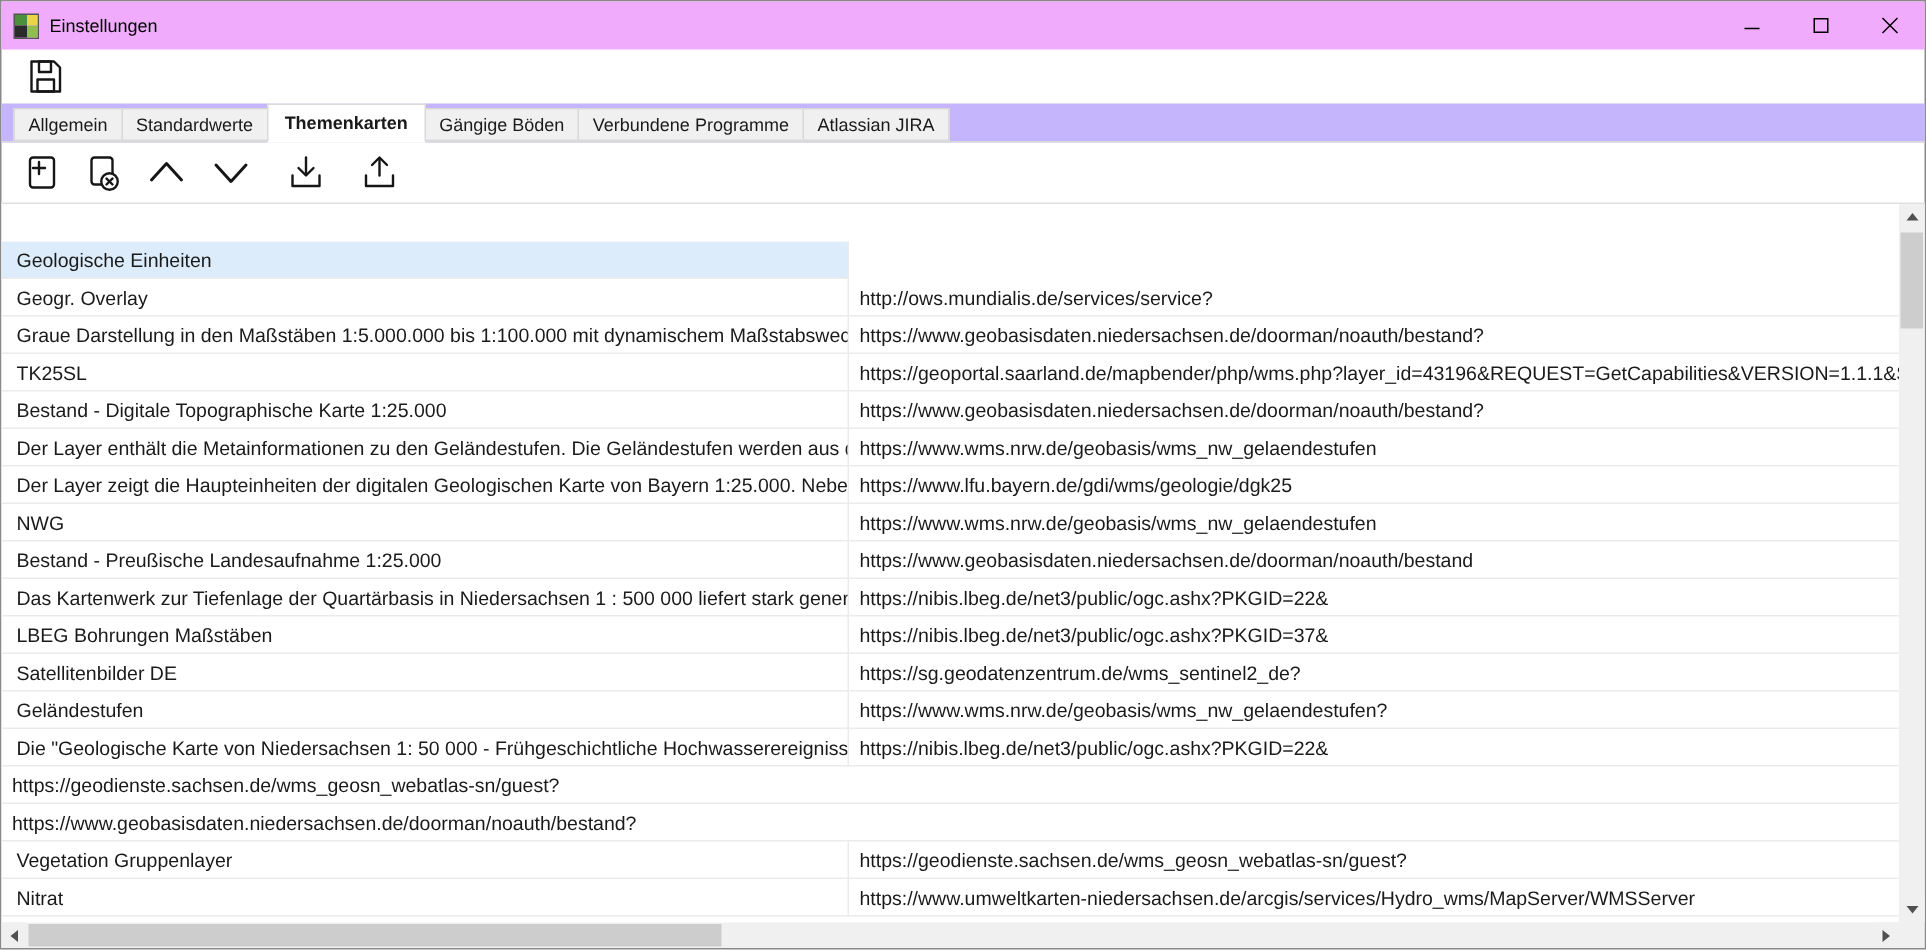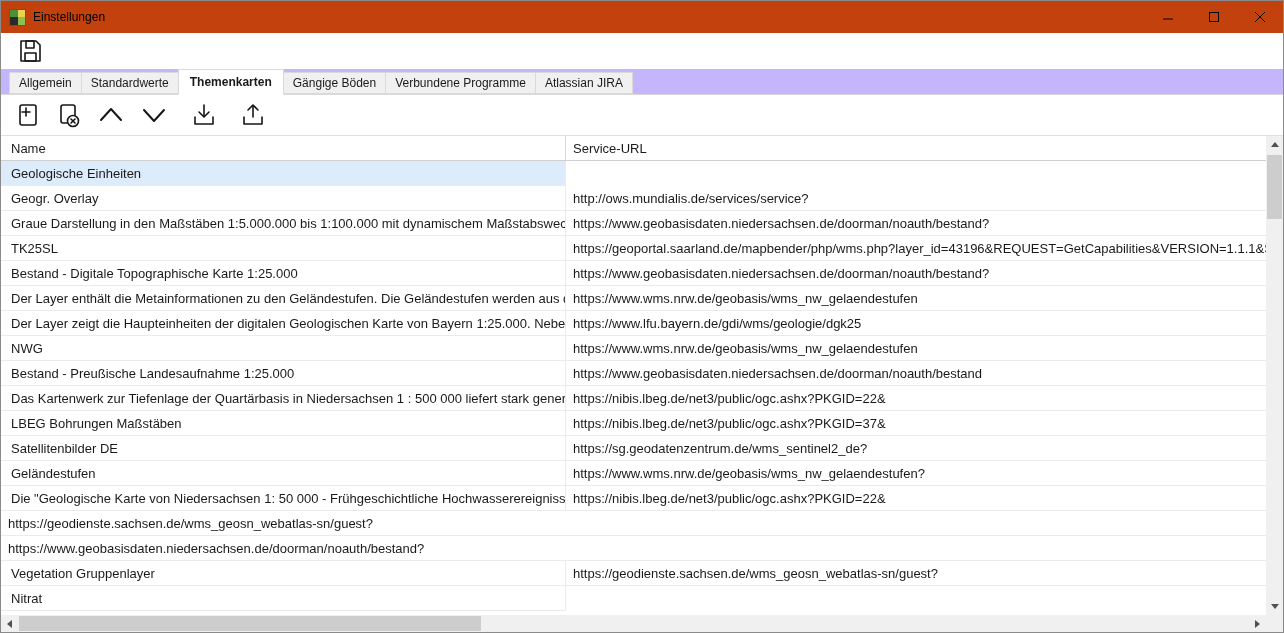--- a/index.html
+++ b/index.html
@@ -9,21 +9,21 @@
     background:#ffffff;
     color:#1a1a1a;
     position:relative;
     border:1px solid #8a8a8a;
     overflow:hidden;
   }
 
   
   .titlebar {
     position:absolute; top:0; left:0; right:0; height:32px;
-    display:flex; align-items:center; background:#c2410c;
+    display:flex; align-items:center; background:#f0abfc;
   }
   .app-icon {
     width:17px; height:17px; margin:0 7px 0 8px;
     display:grid; grid-template-columns:1fr 1fr; grid-template-rows:1fr 1fr;
     border:1px solid #555;
   }
   .app-icon span:nth-child(1){background:#4d8f3a;}
   .app-icon span:nth-child(2){background:#e8d44d;}
   .app-icon span:nth-child(3){background:#2b2b2b;}
   .app-icon span:nth-child(4){background:#8fbf4d;}
@@ -205,24 +205,20 @@
   <button class="tool-btn" style="margin-left:8px;">
     <svg width="28" height="28" viewBox="0 0 28 28">
       <line x1="14" y1="16" x2="14" y2="5"></line>
       <polyline points="9,9 14,4 19,9"></polyline>
       <polyline points="5,16 5,23 23,23 23,16"></polyline>
     </svg>
   </button>
 </div>
 
 <div class="table-area">
-  <div class="thead">
-    <div class="th name">Name</div>
-    <div class="th url">Service-URL</div>
-  </div>
   <div class="tbody">
   <div class="trow selected">
     <div class="cell name">Geologische Einheiten</div>
   </div>
 
   <div class="trow">
     <div class="cell name">Geogr. Overlay</div>
     <div class="cell url">http://ows.mundialis.de/services/service?</div>
   </div>
 
@@ -294,20 +290,21 @@
     <div class="cell url">https://www.geobasisdaten.niedersachsen.de/doorman/noauth/bestand?</div>
   </div>
 
   <div class="trow">
     <div class="cell name">Vegetation Gruppenlayer</div>
     <div class="cell url">https://geodienste.sachsen.de/wms_geosn_webatlas-sn/guest?</div>
   </div>
 
   <div class="trow">
     <div class="cell name">Nitrat</div>
+    <div class="cell url">https://www.umweltkarten-niedersachsen.de/arcgis/services/Hydro_wms/MapServer/WMSServer</div>
   </div>
 </div>
 
   <div class="vscroll">
     <div class="sb-btn sb-up">
         <span class="tri-up"></span>
       </div>
     <div class="vthumb"></div>
     <div class="sb-btn sb-down">
         <span class="tri-down"></span>

